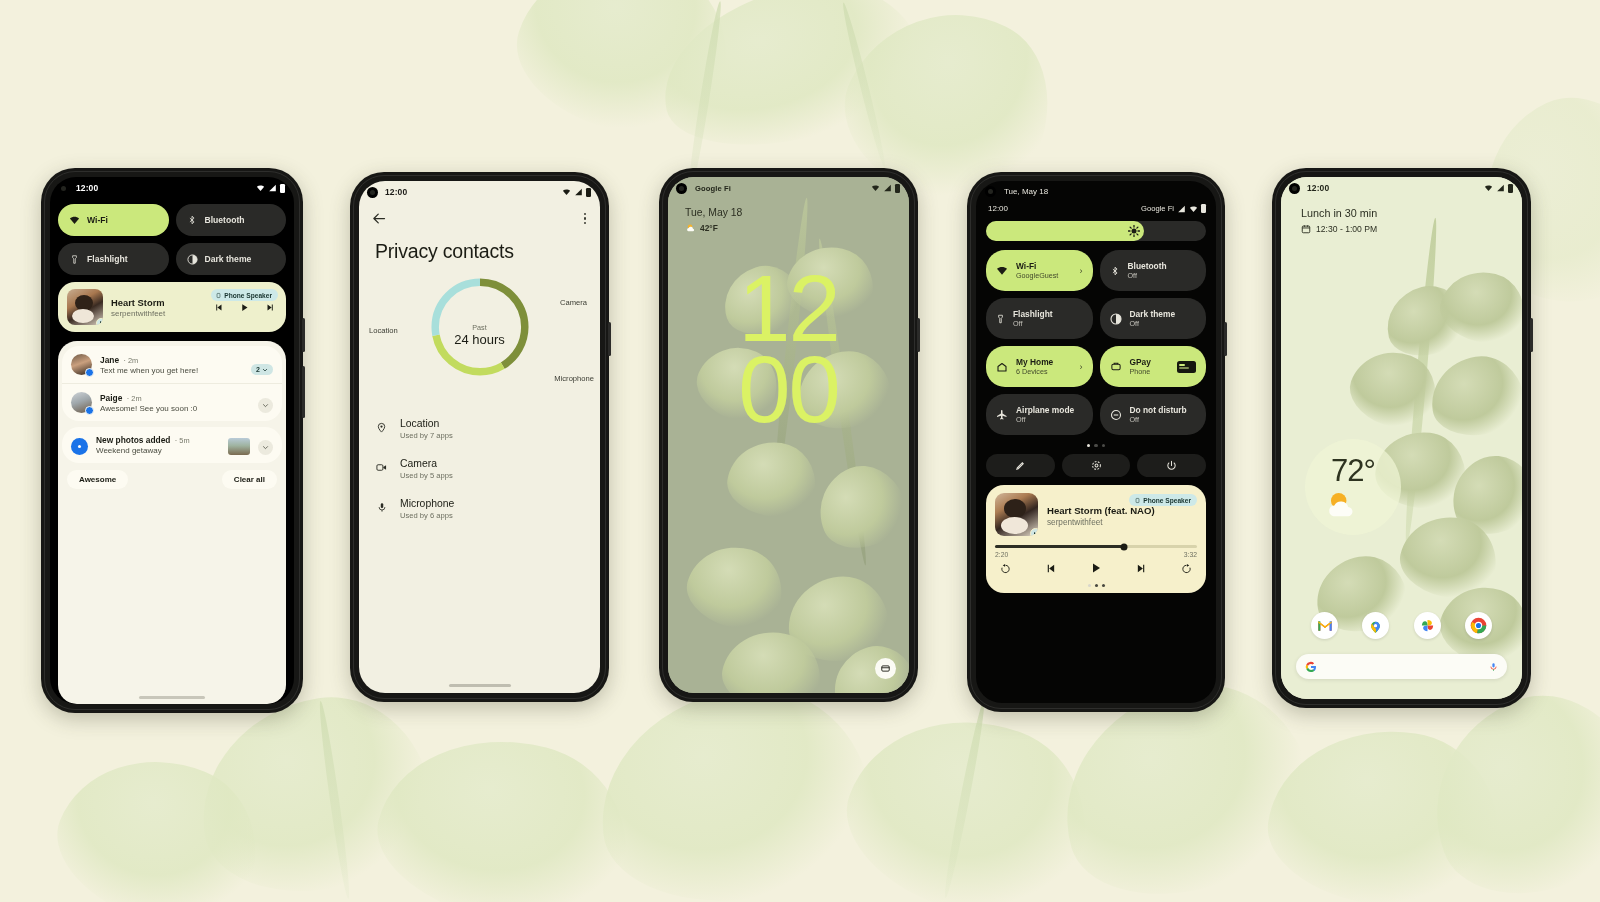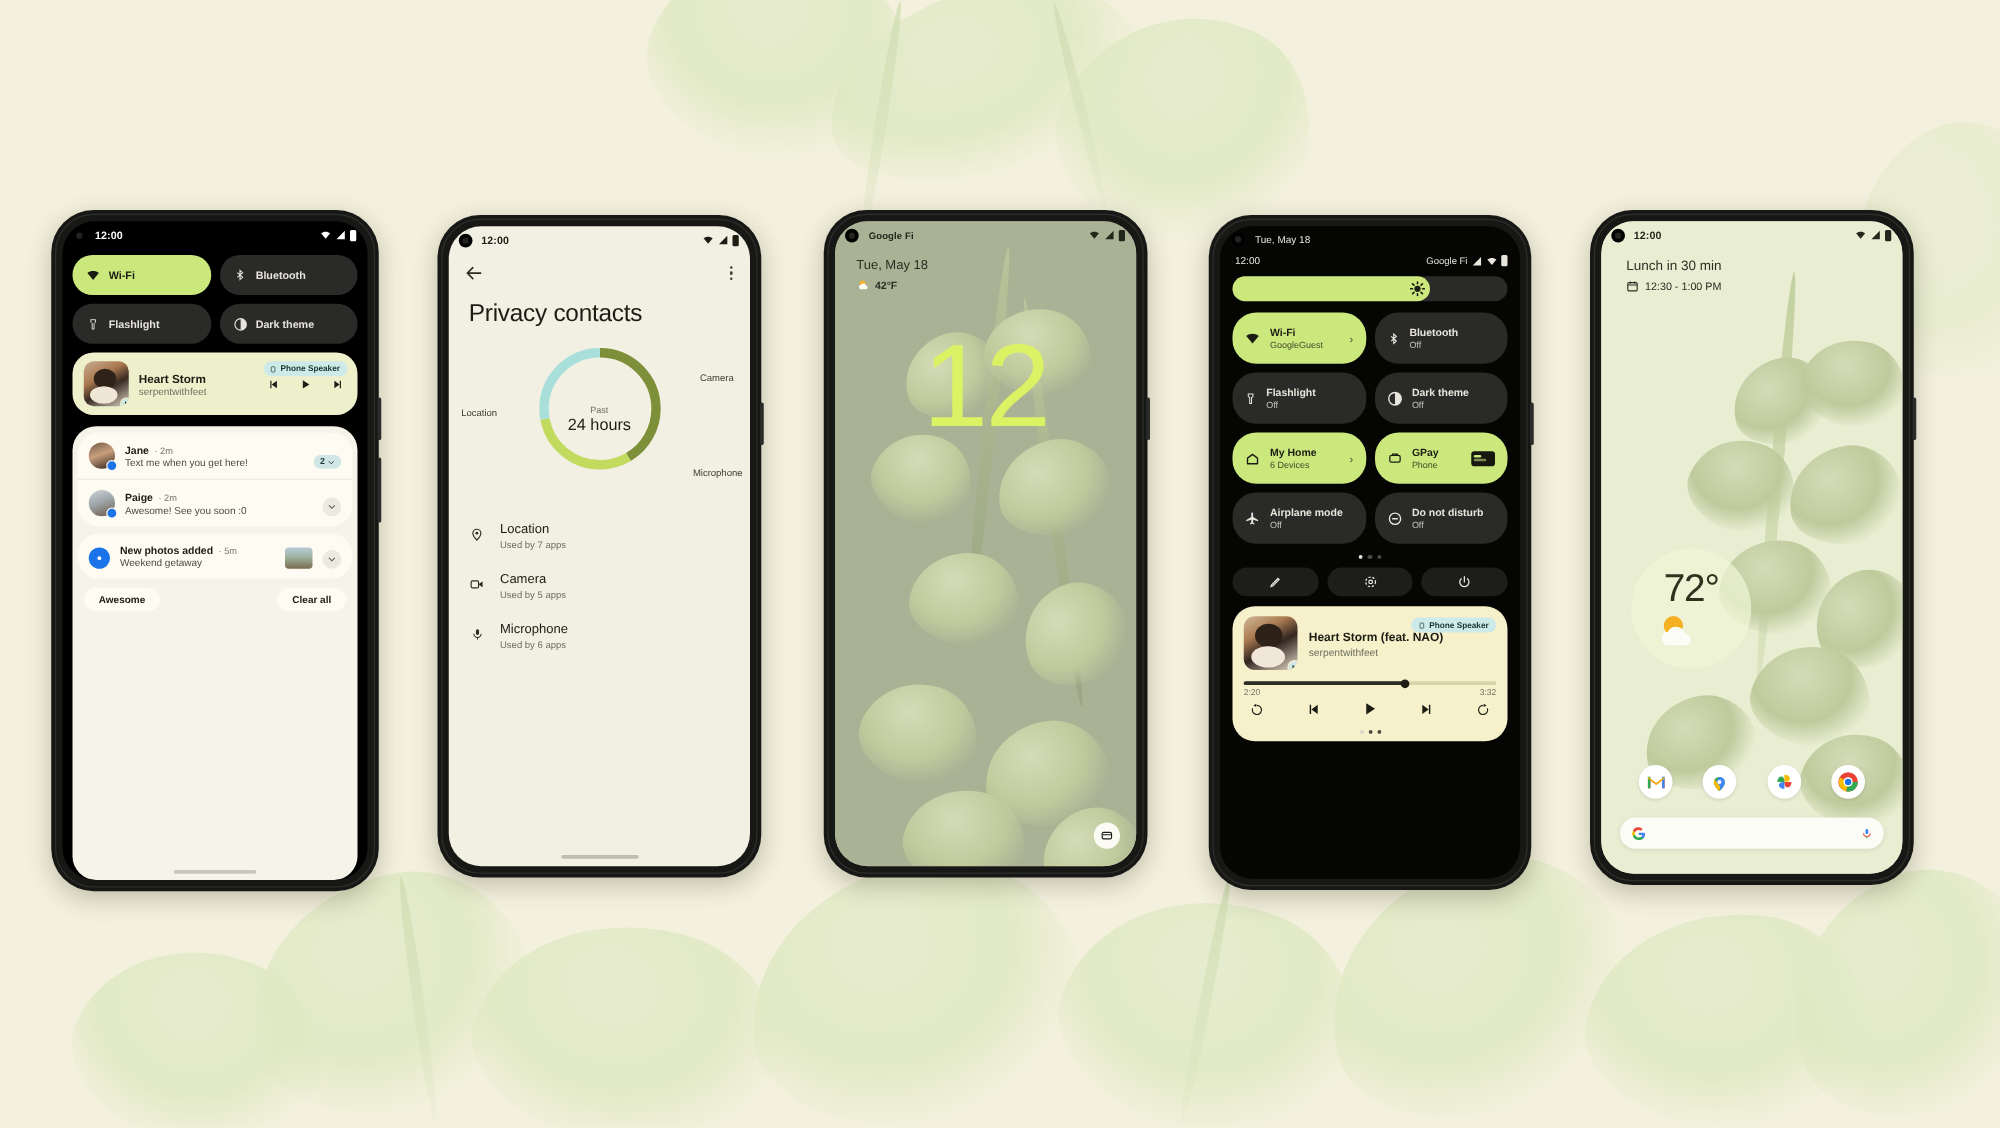--- a/index.html
+++ b/index.html
@@ -564,20 +564,21 @@
               <circle cx="11" cy="9" r="5.5" fill="#f7b32b"></circle>
               <path fill="#fdfdf7" d="M7 20a4 4 0 0 1 .6-7.9A5.5 5.5 0 0 1 18 13.5a3.3 3.3 0 0 1-.3 6.5z"></path>
             </svg>
         </span>
         <span>42°F</span>
       </div>
     </div>
 
     <div class="big-clock" style="z-index:2;">
       <div>12</div>
+      <div>00</div>
     </div>
 
     <div class="wallet-fab" style="z-index:2;">
       <svg width="11" height="9" viewBox="0 0 24 24">
         <rect x="2" y="5" width="20" height="14" rx="3" fill="none" stroke="#1b1c14" stroke-width="2.4"></rect>
         <path d="M2 10h20" stroke="#1b1c14" stroke-width="2.4"></path>
       </svg>
     </div>
   </div>
 </div>

